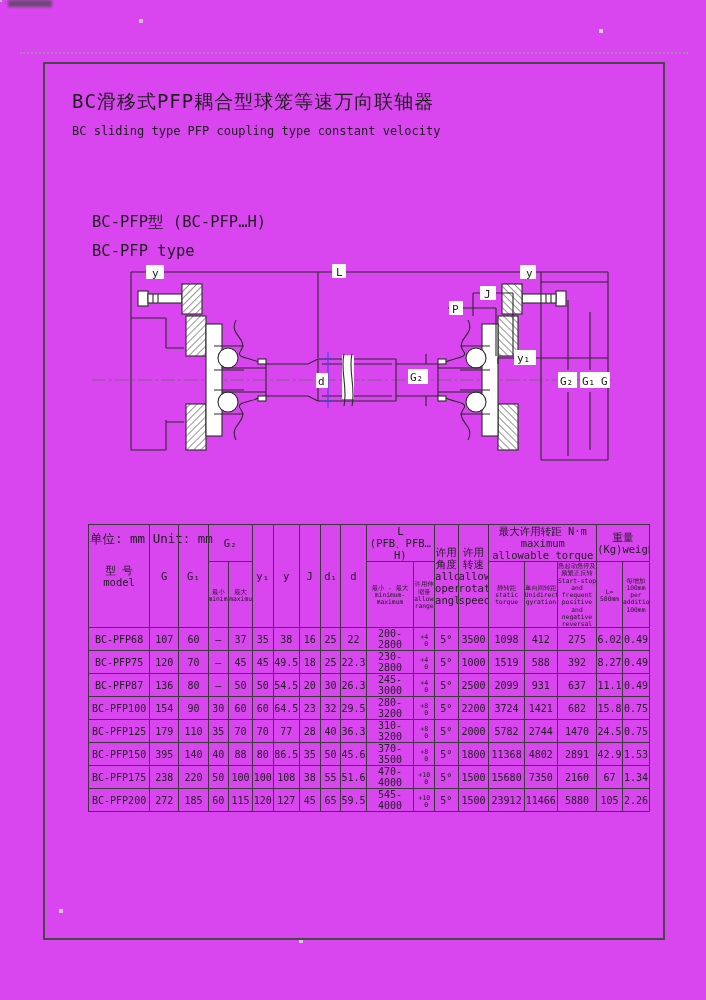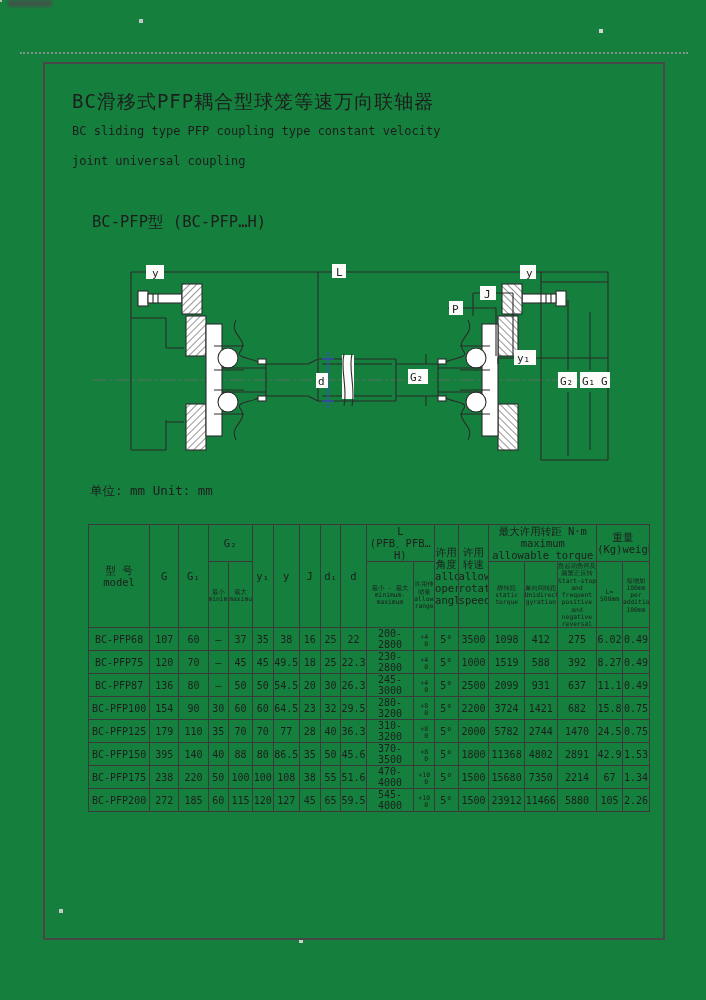--- a/index.html
+++ b/index.html
@@ -1,28 +1,28 @@
 <!DOCTYPE html>
 <html><head>
 <meta charset="utf-8">
 <style>
   html,body{margin:0;padding:0;background:#e8e8e8;}
-  .page{position:relative;width:706px;height:1000px;background:#15803d;overflow:hidden;
+  .page{position:relative;width:706px;height:1000px;background:#d946ef;overflow:hidden;
         font-family:"DejaVu Sans Mono","Liberation Mono",monospace;color:#1d1d1d;}
   .smudge{position:absolute;left:8px;top:0;width:44px;height:7px;background:#4a4a4a;opacity:.75;filter:blur(1.5px);}
   .noise-line{position:absolute;left:20px;top:52px;width:668px;height:0;border-top:2px dotted #9b9b9b;opacity:.8;}
   .speck{position:absolute;width:2px;height:2px;background:#bbb;box-shadow:60px 910px 0 1px #c9c9c9, 600px 30px 0 1px #d2d2d2, 300px 940px 0 1px #cfcfcf, 140px 20px 0 1px #c5c5c5;}
   .border-box{position:absolute;left:43px;top:62px;width:618px;height:874px;border:2px solid #474747;}
   .title-block{position:absolute;left:72px;top:86px;line-height:30px;}
   .title-zh{font-size:19px;letter-spacing:1px;}
   .title-en{font-size:12px;}
   .model-block{position:absolute;left:92px;top:208px;line-height:29px;font-size:15.5px;}
   .svg-draw{position:absolute;left:86px;top:260px;}
   .svg-draw text{font-family:"DejaVu Sans Mono",monospace;font-size:11px;fill:#222;}
-  .unit-note{position:absolute;left:90px;top:483px;font-size:12.5px;}
+  .unit-note{position:absolute;left:90px;top:531px;font-size:12.5px;}
   table.spec{position:absolute;left:88px;top:524px;width:562px;border-collapse:collapse;table-layout:fixed;}
   table.spec th,table.spec td{border:1px solid #3a3a3a;text-align:center;vertical-align:middle;
        padding:0;font-weight:normal;overflow:hidden;}
   table.spec th{font-size:10.5px;white-space:pre-line;line-height:1.15;}
   tr.grp th{height:26px;}
   tr.sub th{height:32px;font-size:6.3px;}
   th.big{font-size:11px;}
   th.tiny{font-size:6.3px;}
   th.med{font-size:8.5px;}
   table.spec td{font-size:10px;height:20px;}
@@ -35,25 +35,25 @@
 
 <div class="page">
   <div class="smudge"></div>
   <div class="noise-line"></div>
   <div class="speck"></div>
   <div class="border-box"></div>
 
   <div class="title-block">
     <div class="title-zh">BC滑移式PFP耦合型球笼等速万向联轴器</div>
     <div class="title-en">BC sliding type PFP coupling type constant velocity</div>
-    <div class="title-en">joint universal coupling</div>
   </div>
 
   <div class="model-block">
     <div>BC-PFP型  (BC-PFP…H)</div>
+    <div>BC-PFP type</div>
   </div>
 
   <svg class="svg-draw" width="532" height="205" viewBox="0 0 532 205">
     <defs>
       <pattern id="h" width="5" height="5" patternUnits="userSpaceOnUse" patternTransform="rotate(45)">
         <rect width="5" height="5" fill="#fff"></rect>
         <line x1="0" y1="0" x2="0" y2="5" stroke="#3a3a3a" stroke-width="1.1"></line>
       </pattern>
       <g id="joint" fill="none" stroke="#2b2b2b" stroke-width="1.1">
         <rect x="52" y="31" width="10" height="15" fill="#fff"></rect>
@@ -357,21 +357,21 @@
           <td>51.6</td>
           <td>470-4000</td>
           <td><span class="tol">
               <span>+10</span>
               <span>0</span>
             </span></td>
           <td>5°</td>
           <td>1500</td>
           <td>15680</td>
           <td>7350</td>
-          <td>2214</td>
+          <td>2160</td>
           <td>67</td>
           <td>1.34</td>
         </tr>
         <tr>
           <td class="model-cell">BC-PFP200</td>
           <td>272</td>
           <td>185</td>
           <td>60</td>
           <td>115</td>
           <td>120</td>

